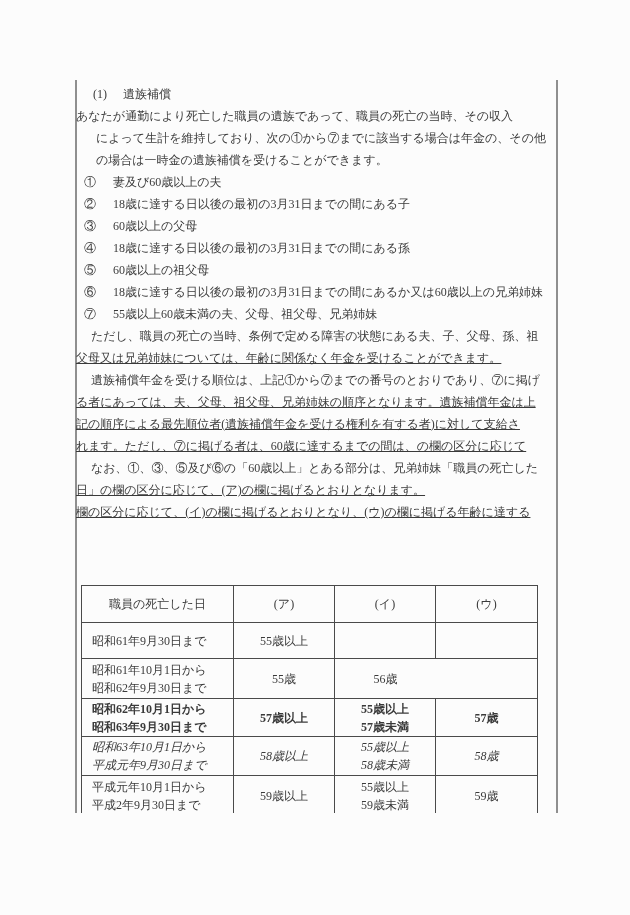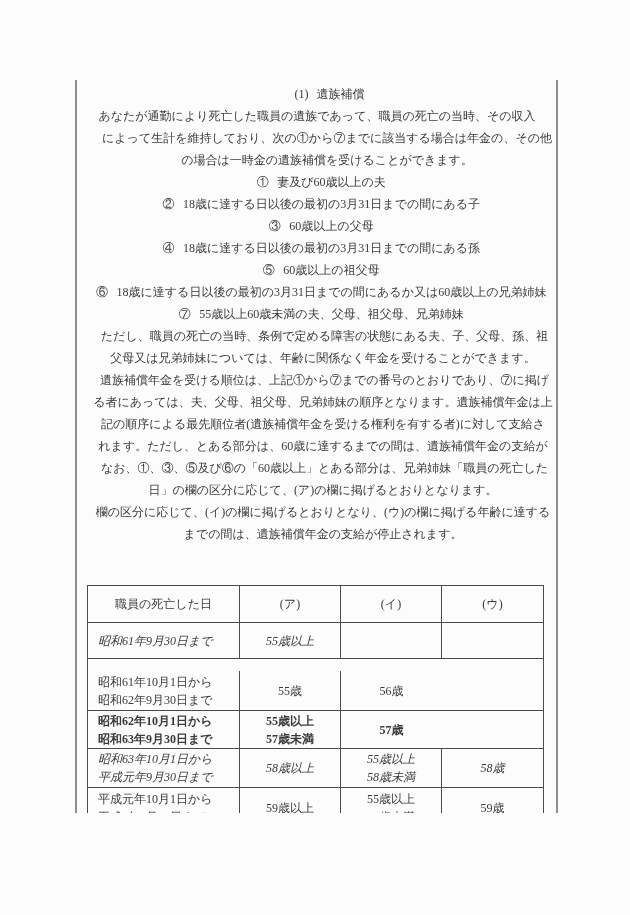--- a/index.html
+++ b/index.html
@@ -7,44 +7,44 @@
     width:630px;height:915px;position:relative;
     background:#fcfcfc;
     font-family:"Liberation Serif","DejaVu Serif",serif;
     color:#3a3a3a;
     overflow:hidden;
   }
   .rule{position:absolute;top:80px;height:733px;width:2px;background:#8f8f8f;}
   .rule-left{left:75px;}
   .rule-right{left:556px;}
 
-  .content{position:absolute;left:76px;top:83px;width:482px;font-size:12px;text-align:center;}
+  .content{position:absolute;left:76px;top:83px;width:482px;font-size:12px;}
   .ln{height:22px;line-height:22px;white-space:nowrap;}
   .ind-heading{margin-left:17px;}
   .ind-intro-first{}
   .ind-intro{margin-left:20px;}
-  .ind-list{margin-left:0;}
+  .ind-list{margin-left:8px;}
   .ind-pfirst{margin-left:15px;}
-  .ind-pcont{margin-left:12px;}
+  .ind-pcont{margin-left:0;text-decoration:underline;}
   .sec-num{display:inline-block;width:30px;}
   .marker{display:inline-block;width:29px;}
 
   .tbl{
-    position:absolute;left:87px;top:585px;width:457px;height:228px;
+    position:absolute;left:81px;top:585px;width:457px;height:228px;
     box-sizing:border-box;
     border-top:1.2px solid #4a4a4a;
     border-left:1.2px solid #4a4a4a;
     border-right:1.2px solid #4a4a4a;
     overflow:hidden;
     font-size:12px;
   }
   .trow{display:flex;box-sizing:border-box;border-bottom:1.2px solid #4a4a4a;}
   .rh{height:37px;}
-  .r0{height:36px;font-style:italic;}
-  .r1{height:40px;margin-top:12px;}
+  .r0{height:36px;}
+  .r1{height:40px;}
   .r2{height:38px;font-weight:bold;}
   .r3{height:39px;font-style:italic;}
   .r4{height:40px;border-bottom:none;}
   .tc{
     box-sizing:border-box;border-right:1.2px solid #4a4a4a;
     display:flex;flex-direction:column;align-items:center;justify-content:center;
     line-height:18px;white-space:nowrap;
   }
   .tc:last-child{border-right:none;}
   .c0{width:152px;align-items:flex-start;padding-left:10px;}
@@ -75,27 +75,26 @@
   <div class="ln ind-list"><span class="marker">⑤</span><span>60歳以上の祖父母</span></div>
   <div class="ln ind-list"><span class="marker">⑥</span><span>18歳に達する日以後の最初の3月31日までの間にあるか又は60歳以上の兄弟姉妹</span></div>
   <div class="ln ind-list"><span class="marker">⑦</span><span>55歳以上60歳未満の夫、父母、祖父母、兄弟姉妹</span></div>
 
   <div class="ln ind-pfirst">ただし、職員の死亡の当時、条例で定める障害の状態にある夫、子、父母、孫、祖</div>
   <div class="ln ind-pcont">父母又は兄弟姉妹については、年齢に関係なく年金を受けることができます。</div>
 
   <div class="ln ind-pfirst">遺族補償年金を受ける順位は、上記①から⑦までの番号のとおりであり、⑦に掲げ</div>
   <div class="ln ind-pcont">る者にあっては、夫、父母、祖父母、兄弟姉妹の順序となります。遺族補償年金は上</div>
   <div class="ln ind-pcont">記の順序による最先順位者(遺族補償年金を受ける権利を有する者)に対して支給さ</div>
-  <div class="ln ind-pcont">れます。ただし、とある部分は、60歳に達するまでの間は、遺族補償年金の支給が</div>
+  <div class="ln ind-pcont">れます。ただし、⑦に掲げる者は、60歳に達するまでの間は、の欄の区分に応じて</div>
 
   <div class="ln ind-pfirst">なお、①、③、⑤及び⑥の「60歳以上」とある部分は、兄弟姉妹「職員の死亡した</div>
   <div class="ln ind-pcont">日」の欄の区分に応じて、(ア)の欄に掲げるとおりとなります。</div>
 
   <div class="ln ind-pcont">欄の区分に応じて、(イ)の欄に掲げるとおりとなり、(ウ)の欄に掲げる年齢に達する</div>
-  <div class="ln ind-pcont">までの間は、遺族補償年金の支給が停止されます。</div>
 </div>
 
 <div class="tbl">
   <div class="trow thead rh">
     <div class="tc c0">職員の死亡した日</div>
     <div class="tc c1">(ア)</div>
     <div class="tc c2">(イ)</div>
     <div class="tc c3">(ウ)</div>
   </div>
 
@@ -122,20 +121,21 @@
         <span></span>
       </div>
     <div class="tc c3">56歳</div>
   </div>
 
   <div class="trow r2">
     <div class="tc c0">
         <span>昭和62年10月1日から</span>
         <span>昭和63年9月30日まで</span>
       </div>
+    <div class="tc c1">57歳以上</div>
     <div class="tc c2">
         <span>55歳以上</span>
         <span>57歳未満</span>
       </div>
     <div class="tc c3">57歳</div>
   </div>
 
   <div class="trow r3">
     <div class="tc c0">
         <span>昭和63年10月1日から</span>

